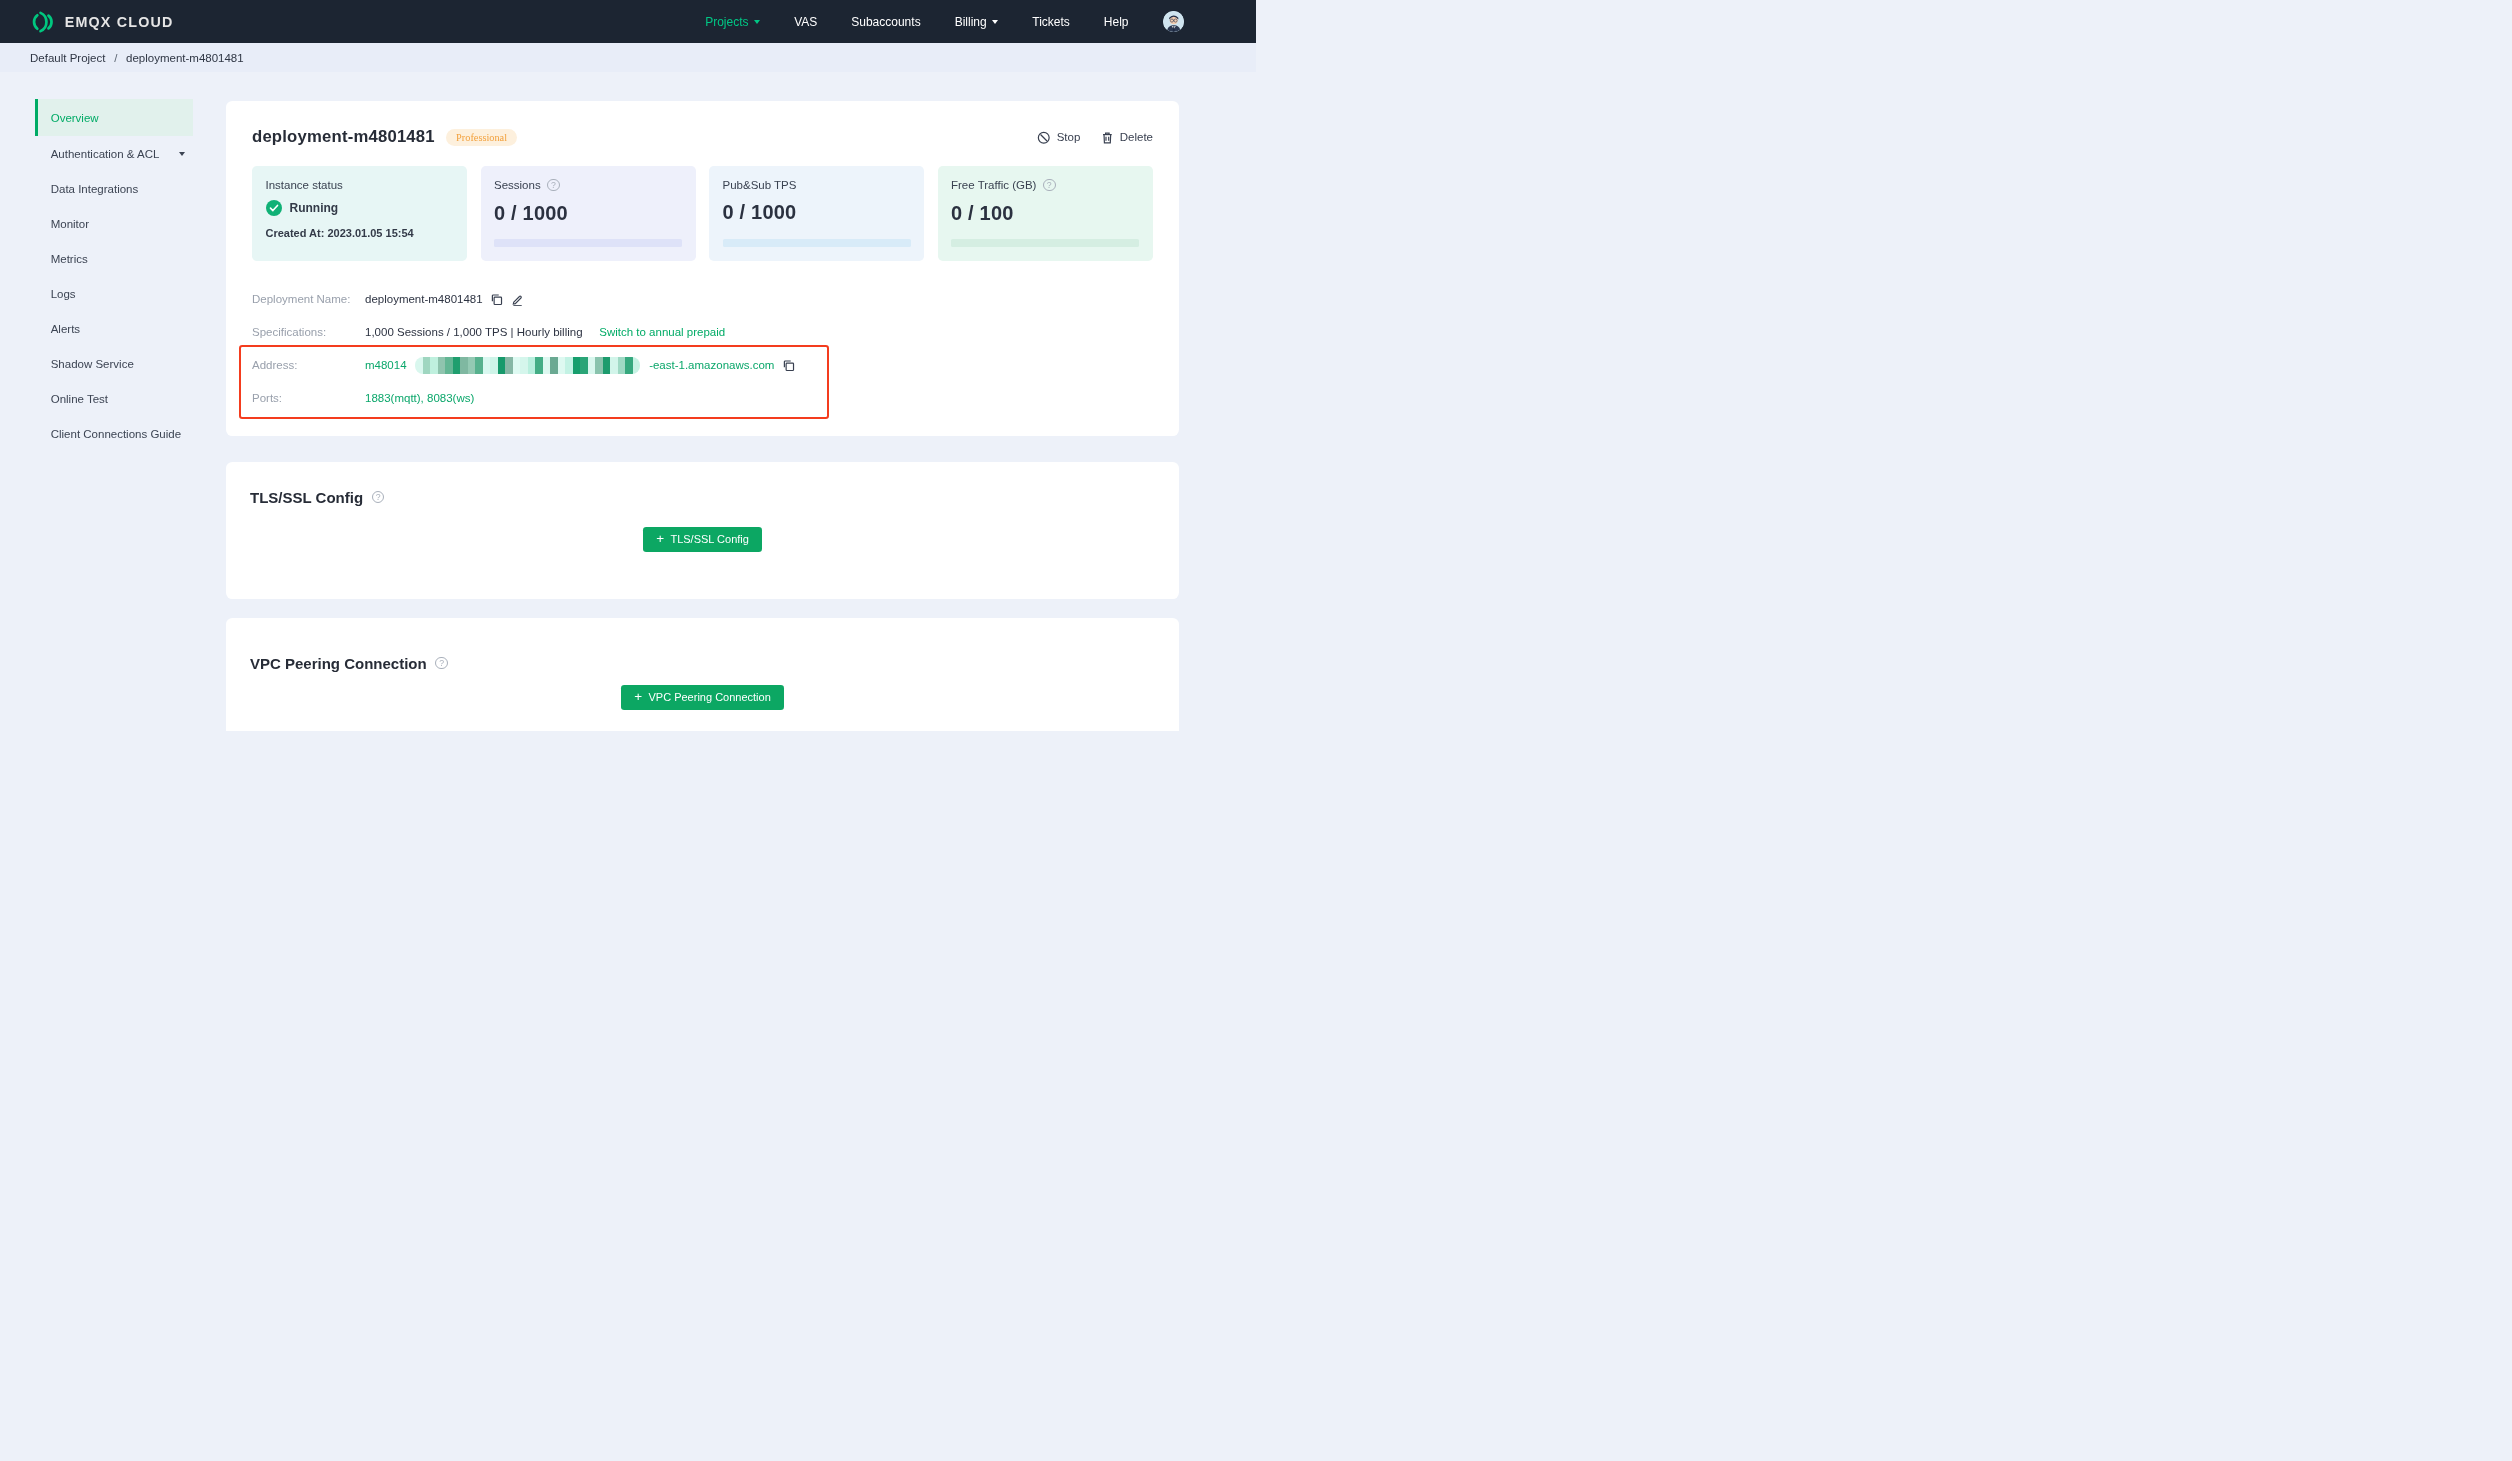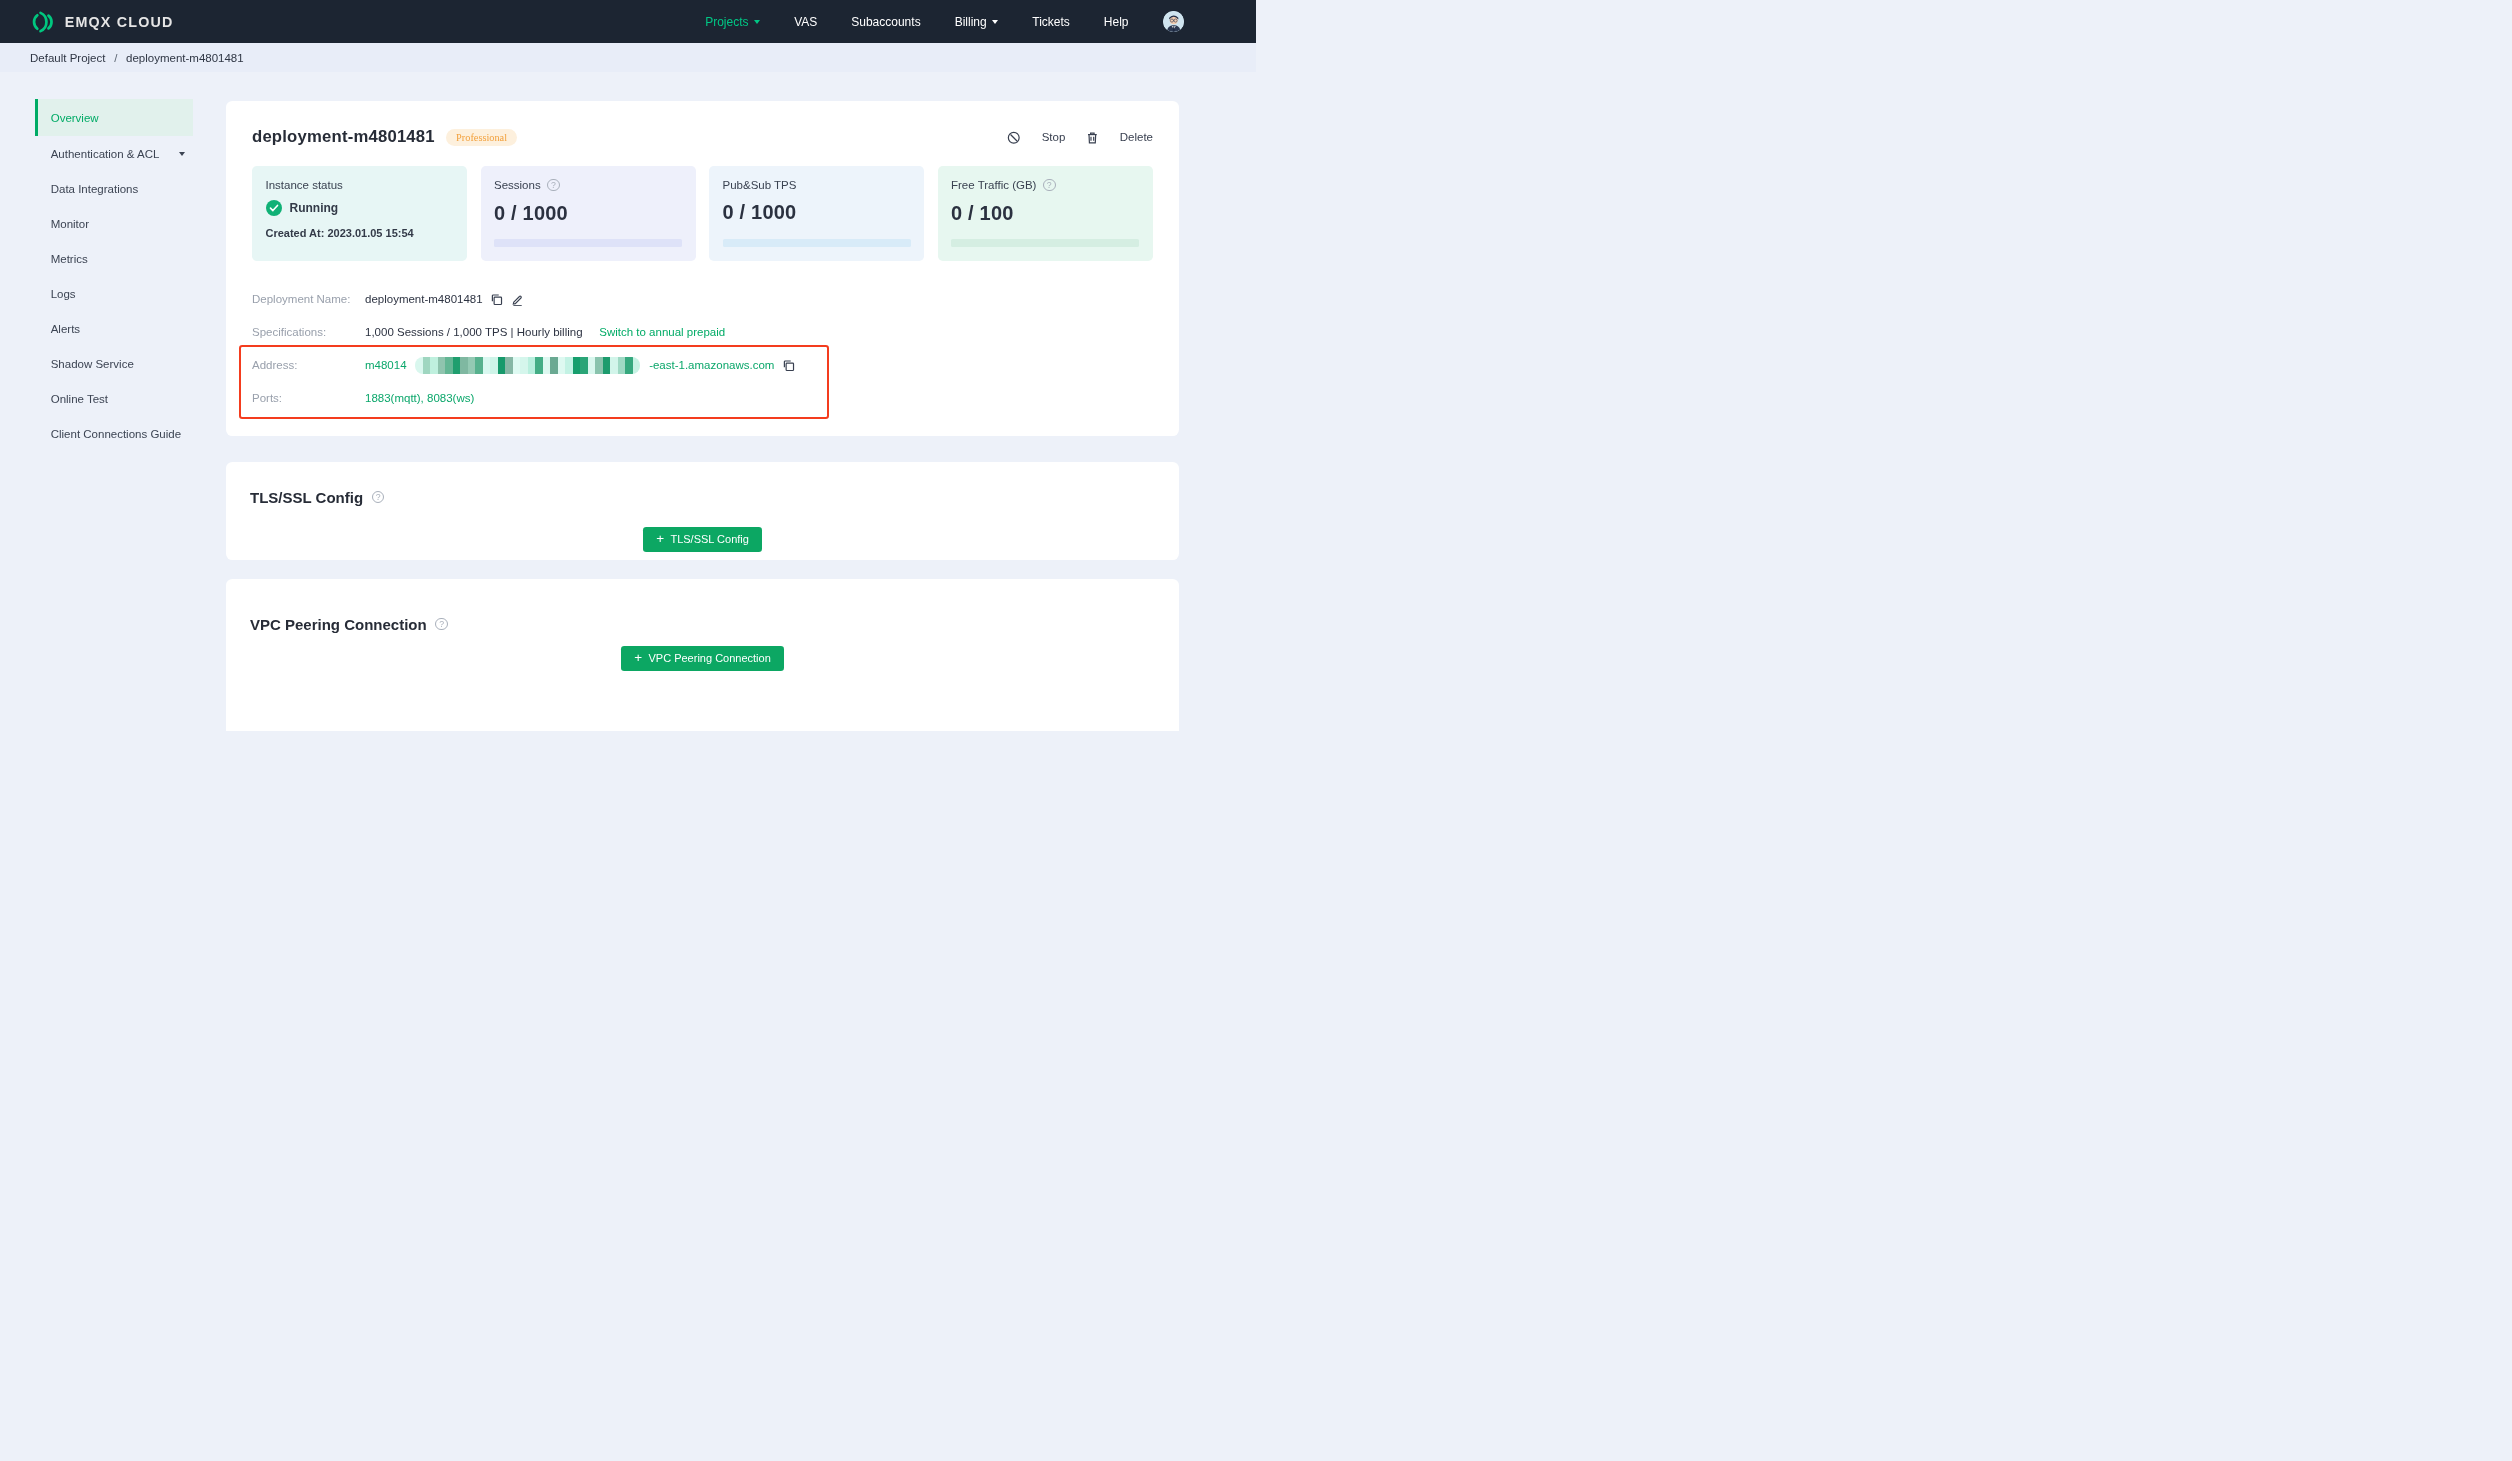--- a/index.html
+++ b/index.html
@@ -44,21 +44,21 @@
 
   .main { flex:1; padding:29px 0 0 33px; }
   .card { background:#ffffff; border-radius:6.4px; width:953px; }
 
   
   .card-deploy { padding:25.4px 26px 20.7px; position:relative; }
   .title-row { display:flex; align-items:center; height:22px; }
   .deploy-title { font-size:16.7px; font-weight:bold; color:#272c37; letter-spacing:0.2px; }
   .plan-badge { margin-left:11px; background:#fdf0dd; color:#f2a03c; font-size:10.3px; padding:3.2px 10.3px; border-radius:10.3px;font-family:Liberation Serif, serif; }
   .head-actions { margin-left:auto; display:flex; align-items:center; gap:20.7px; }
-  .head-action { display:flex; align-items:center; gap:21px; font-size:11.5px; color:#394050; cursor:pointer; }
+  .head-action { display:flex; align-items:center; gap:6px; font-size:11.5px; color:#394050; cursor:pointer; }
 
   .stats-row { display:flex; gap:13.5px; margin-top:17.5px; }
   .stat-card { width:215px; height:95px; border-radius:4.8px; padding:12.7px 13.5px; position:relative; }
   .stat-card.c1 { background:#e7f6f5; }
   .stat-card.c2 { background:#eef0fb; }
   .stat-card.c3 { background:#edf4fb; }
   .stat-card.c4 { background:#e7f7f0; }
   .stat-label { font-size:11.5px; color:#3a4251; display:flex; align-items:center; gap:6.4px; }
   .stat-value { margin-top:10.3px; font-size:20px; font-weight:bold; color:#2b3140; letter-spacing:0.2px; }
   .status-line { margin-top:9.5px; display:flex; align-items:center; gap:8px; font-size:12px; font-weight:bold; color:#333a48; }
@@ -75,21 +75,21 @@
   .green { color:#0ba76b; }
   .spec-link { color:#00ab66; margin-left:9.5px; cursor:pointer; }
   .icon-btn { cursor:pointer; display:inline-flex; align-items:center; }
 
   .mosaic { display:inline-flex; height:17.5px; border-radius:8px; overflow:hidden; margin:0 1.6px; }
   .mosaic span { width:7.5px; height:17.5px; flex-shrink:0; }
 
   .red-annotation { position:absolute; left:12.7px; top:244px; width:590px; height:74px; border:2.4px solid #f43c1e; border-radius:3.2px; pointer-events:none; }
 
   
-  .section-card { margin-top:26px; padding:27px 24px 24px; height:98px; }
+  .section-card { margin-top:26px; padding:27px 24px 24px; height:137px; }
   .section-card.vpc { margin-top:19px; padding-top:37px; height:159px; }
   .section-title { display:flex; align-items:center; gap:8.7px; }
   .section-title h2 { font-size:15px; font-weight:bold; color:#272c37; }
   .green-btn {
     display:flex; align-items:center; gap:6.4px;
     margin:21.5px auto 0; width:max-content;
     background:#0ca763; color:#ffffff; border:none; border-radius:3.2px;
     height:24.6px; padding:0 13.5px; font-size:11px; font-family:inherit; cursor:pointer;
   }
   .green-btn .plus { font-size:13.5px; font-weight:normal; margin-top:-1.6px; }

